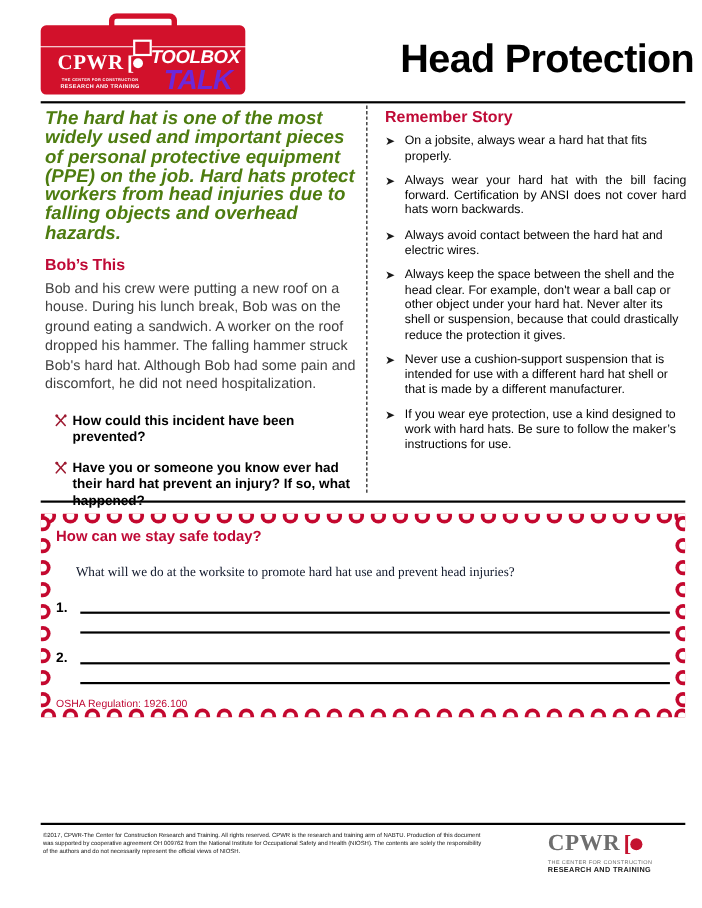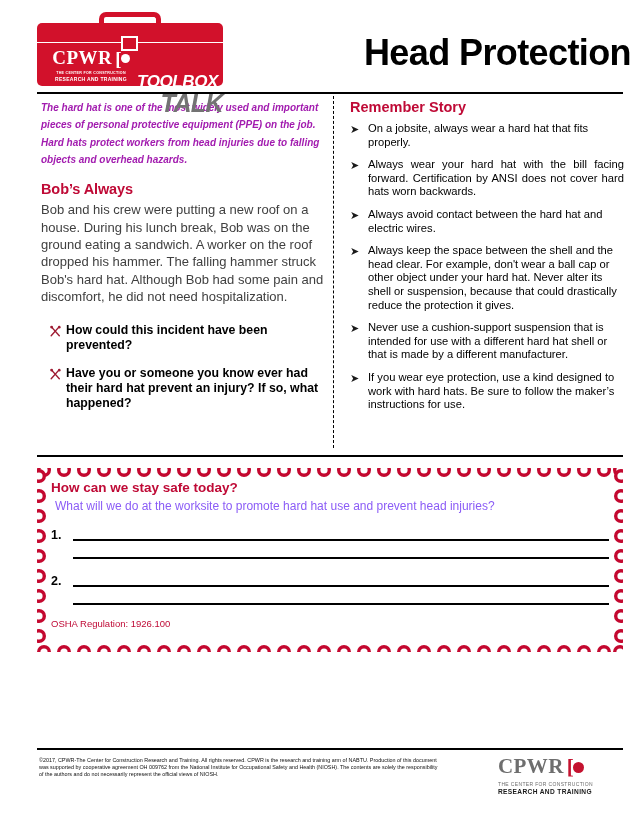--- a/index.html
+++ b/index.html
@@ -128,39 +128,38 @@
     letter-spacing: 0.3px;
     line-height: 6px;
     white-space: nowrap;
   }
   .tb-right {
     position: absolute;
     left: 100px;
     top: 31px;
     width: 86px;
     z-index: 4;
-    margin-top: 30px;
   }
   .tb-toolbox {
     font-size: 17px;
     font-weight: bold;
     font-style: italic;
     color: #ffffff;
     letter-spacing: -0.4px;
     line-height: 18px;
     text-align: left;
   }
   .tb-talk {
     font-size: 25px;
     font-weight: bold;
     font-style: italic;
-    color: #737373;
+    color: #6d28d9;
     letter-spacing: -0.6px;
     line-height: 24px;
-    text-align: right;
+    text-align: center;
   }
   .page-title {
     position: absolute;
     left: 230px;
     top: 32px;
     width: 390px;
     text-align: right;
     font-size: 36px;
     font-weight: bold;
     letter-spacing: -0.6px;
@@ -194,25 +193,25 @@
   }
 
   
   .col-left {
     position: absolute;
     left: 30px;
     top: 99px;
     width: 284px;
   }
   .intro {
-    font-size: 10px;
+    font-size: 17px;
     font-weight: bold;
     font-style: italic;
     line-height: 17.3px;
-    color: #a21caf;
+    color: #4d7c0f;
     margin: 0;
   }
   .sec-head {
     font-size: 14.5px;
     font-weight: bold;
     color: #bf0a36;
     margin: 13px 0 4px 0;
     letter-spacing: -0.1px;
   }
   .story {
@@ -310,22 +309,23 @@
     bottom: 14px;
   }
   .safe-title {
     font-size: 13.5px;
     font-weight: bold;
     color: #bf0a36;
     margin: 0 0 2px 0;
   }
   .safe-sub {
     font-size: 12px;
-    color: #8b5cf6;
-    margin: 4px;
+    color: #0f172a;
+    margin: 18px;
+    font-family: Liberation Serif, serif;
   }
   .ans-row {
     display: flex;
     align-items: flex-end;
     margin-top: 16px;
   }
   .ans-num {
     flex: 0 0 auto;
     width: 22px;
     font-size: 12.5px;
@@ -447,21 +447,21 @@
 
     <div class="page-title">Head Protection</div>
   </div>
 
   <div class="rule-top"></div>
   <div class="col-divider"></div>
 
   <div class="col-left">
     <p class="intro">The hard hat is one of the most widely used and important pieces of personal protective equipment (PPE) on the job. Hard hats protect workers from head injuries due to falling objects and overhead hazards.</p>
 
-    <div class="sec-head">Bob’s Always</div>
+    <div class="sec-head">Bob’s This</div>
 
     <p class="story">Bob and his crew were putting a new roof on a house. During his lunch break, Bob was on the ground eating a sandwich. A worker on the roof dropped his hammer. The falling hammer struck Bob's hard hat. Although Bob had some pain and discomfort, he did not need hospitalization.</p>
 
     <div class="questions">
 
       <div class="q-item">
         <span class="q-icon">
           <svg width="13" height="13" viewBox="0 0 24 24" aria-hidden="true">
             <g stroke="#9e1b32" stroke-width="2.6" stroke-linecap="round" fill="none">
               <line x1="4" y1="3" x2="19" y2="20"></line>

